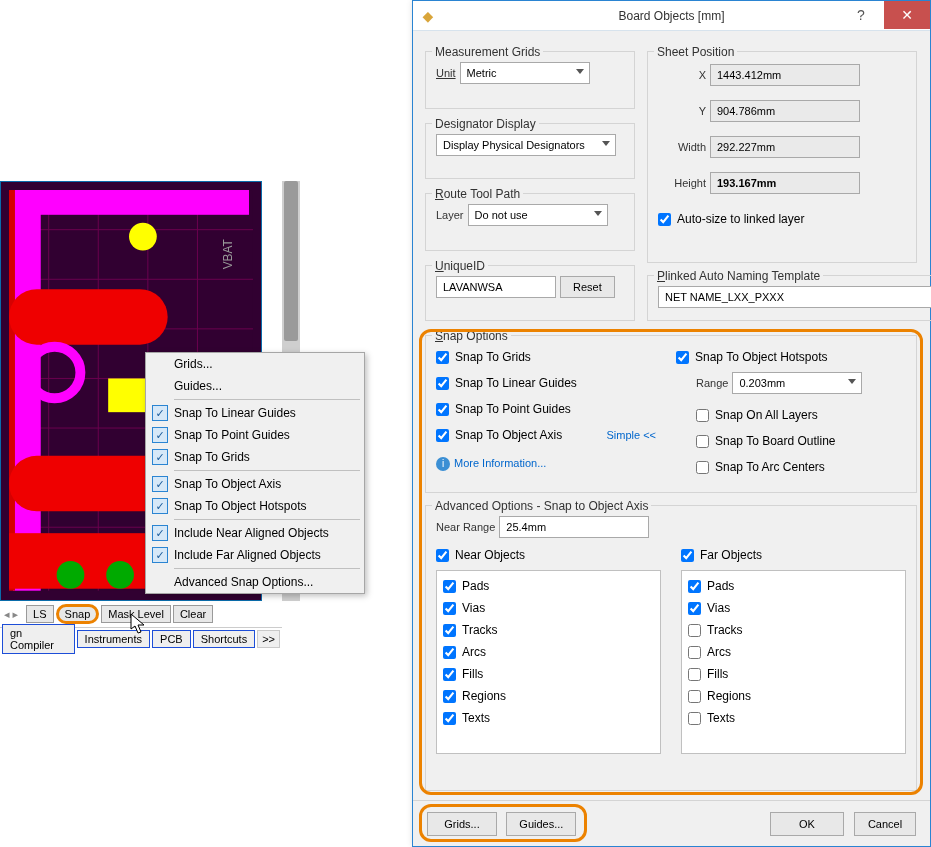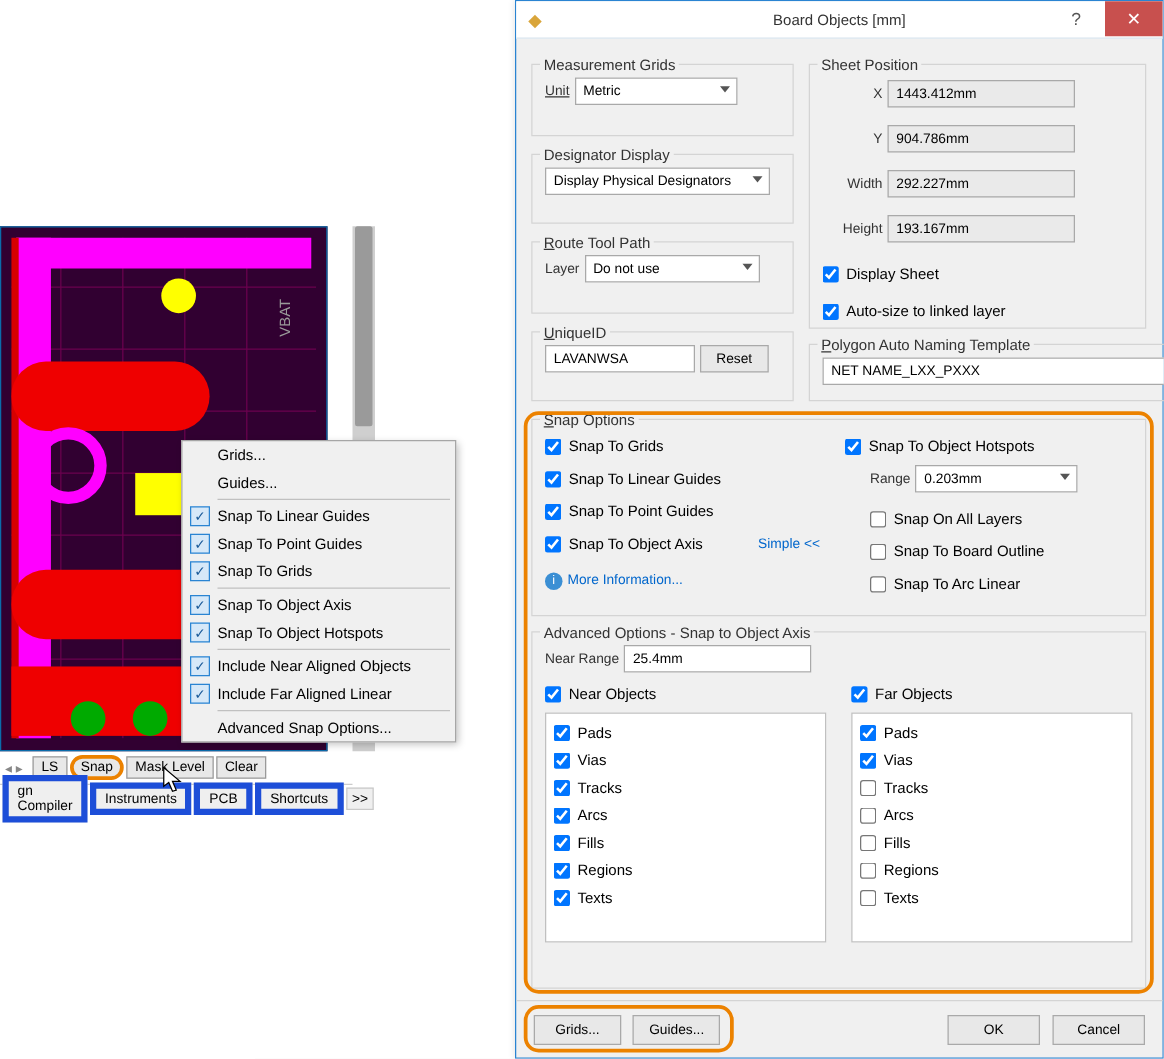--- a/index.html
+++ b/index.html
@@ -8,21 +8,21 @@
 
 .editor-area{position:absolute;left:0;top:181px;width:282px;height:482px}
 .pcb-canvas{position:absolute;left:0;top:0;width:262px;height:420px;border:1px solid #0a6caa;background:#310031}
 .pcb-inner{position:absolute;inset:8px;}
 .scrollbar-v{position:absolute;right:-18px;top:0;width:18px;height:420px;background:#cfcfcf}
 .scroll-thumb-v{position:absolute;top:0;left:2px;width:14px;height:160px;background:#9a9a9a;border-radius:2px}
 .bottom-tabs{position:absolute;left:0;top:422px;right:0;height:22px;display:flex;align-items:center;padding-left:4px;gap:2px}
 .bottom-tabs .tab{border:1px solid #9a9a9a;background:#e8e8e8;padding:2px 6px;font-size:11px;cursor:default}
 .bottom-tabs .tab.active{border:3px solid #ec8200;border-radius:10px;padding:1px 6px}
 .editor-foot{position:absolute;left:0;top:446px;right:0;height:22px;border-top:1px solid #ccc;display:flex;align-items:center;gap:2px;padding:2px 2px}
-.foot-btn{border:5px solid #1d4ed8;background:#efefef;padding:2px 7px;font-size:11px}
+.foot-btn{border:1px solid #1d4ed8;background:#efefef;padding:2px 7px;font-size:11px}
 .foot-more{border:1px solid #c9c9c9;background:#efefef;padding:2px 4px;font-size:11px;margin-left:auto}
 
 
 .popup{position:absolute;left:145px;top:352px;width:220px;background:#f0f0f0;border:1px solid #a6a6a6;box-shadow:2px 2px 6px rgba(0,0,0,.25);z-index:5}
 .popup .item{display:flex;align-items:center;height:22px;padding:0 8px 0 28px;position:relative;cursor:default}
 .popup .sep{height:1px;background:#c0c0c0;margin:2px 4px 2px 28px}
 .popup .check{position:absolute;left:6px;top:3px;width:16px;height:16px;border:1px solid #2a84d2;background:#d6e8f8;display:flex;align-items:center;justify-content:center;color:#1a5a99;font-size:11px}
 
 
 .cursor{position:absolute;left:130px;top:613px;width:18px;height:22px;z-index:6}
@@ -150,21 +150,21 @@
       <div class="check">✓</div>
       <span>Snap To Object Hotspots</span>
     </div>
     <div class="sep"></div>
     <div class="item">
       <div class="check">✓</div>
       <span>Include Near Aligned Objects</span>
     </div>
     <div class="item">
       <div class="check">✓</div>
-      <span>Include Far Aligned Linear</span>
+      <span>Include Far Aligned Objects</span>
     </div>
     <div class="sep"></div>
     <div class="item">
       <span>Advanced Snap Options...</span>
     </div>
   </div>
 
 <svg class="cursor" viewBox="0 0 18 22">
   <path d="M1 1 L1 16 L5 13 L8 20 L11 19 L8 12 L14 12 Z" fill="#fff" stroke="#000" stroke-width="1"></path>
 </svg>
@@ -222,35 +222,31 @@
         <div class="row">
             <span class="lbl" style="width:48px;text-align:right">Y</span>
             <input class="text ro" style="width: 150px;" readonly="" value="904.786mm">
           </div>
         <div class="row">
             <span class="lbl" style="width:48px;text-align:right">Width</span>
             <input class="text ro" style="width: 150px;" readonly="" value="292.227mm">
           </div>
         <div class="row">
             <span class="lbl" style="width:48px;text-align:right">Height</span>
-            <input class="text ro" style="width: 150px;" readonly="" value="193.167mm">
+            <input class="text ro" style="width: 150px; font-weight: bold;" readonly="" value="193.167mm">
           </div>
-        <label class="check-row">
-            <input type="checkbox" checked="" style="">
-            <span>Display Sheet</span>
-          </label>
         <label class="check-row">
             <input type="checkbox" checked="" style="">
             <span>Auto-size to linked layer</span>
           </label>
       </div>
     </fieldset>
 
     <fieldset class="grp" style="left:222px;top:232px;width:270px;height:46px">
-      <div class="legend"><span class="ul">P</span><span>olygon Auto Naming Template</span></div>
+      <div class="legend"><span class="ul">P</span><span>linked Auto Naming Template</span></div>
       <span class="select-wrap"><input class="select" style="width: 300px;" value="NET NAME_LXX_PXXX"><span class="caret"></span></span>
     </fieldset>
 
     <fieldset class="grp" style="left:0;top:292px;width:492px;height:158px">
       <div class="legend"><span class="ul">S</span><span>nap Options</span></div>
       <div style="display:flex;gap:20px">
         <div class="col" style="width:220px">
           <label class="check-row">
               <input type="checkbox" checked="" style="">
               <span>Snap To Grids</span>
@@ -282,21 +278,21 @@
           <label class="check-row" style="padding-left:20px">
               <input type="checkbox" style="">
               <span>Snap On All Layers</span>
             </label>
           <label class="check-row" style="padding-left:20px">
               <input type="checkbox" style="">
               <span>Snap To Board Outline</span>
             </label>
           <label class="check-row" style="padding-left:20px">
               <input type="checkbox" style="">
-              <span>Snap To Arc Linear</span>
+              <span>Snap To Arc Centers</span>
             </label>
         </div>
       </div>
     </fieldset>
 
     <fieldset class="grp" style="left:0;top:462px;width:492px;height:286px">
       <div class="legend"><span>Advanced Options - Snap to Object Axis</span></div>
       <div class="row" style="">
           <span class="lbl">Near Range</span>
           <input class="text" style="width: 150px;" value="25.4mm">
@@ -381,15 +377,15 @@
   </div>
 
   <div class="dlg-foot">
     <div style="position:relative">
       <div class="hl" style="left:-8px;top:-8px;width:168px;height:38px"></div>
       <button class="btn" style="width:70px;height:24px">Grids...</button>
       <button class="btn" style="width:70px;height:24px;margin-left:6px">Guides...</button>
     </div>
     <div class="spacer"></div>
     <button class="btn" style="width:74px;height:24px">OK</button>
-    <button class="btn" style="width:74px;height:24px">Cancel</button>
+    <button class="btn" style="width:62px;height:24px">Cancel</button>
   </div>
 </div>
 
 </body></html>

